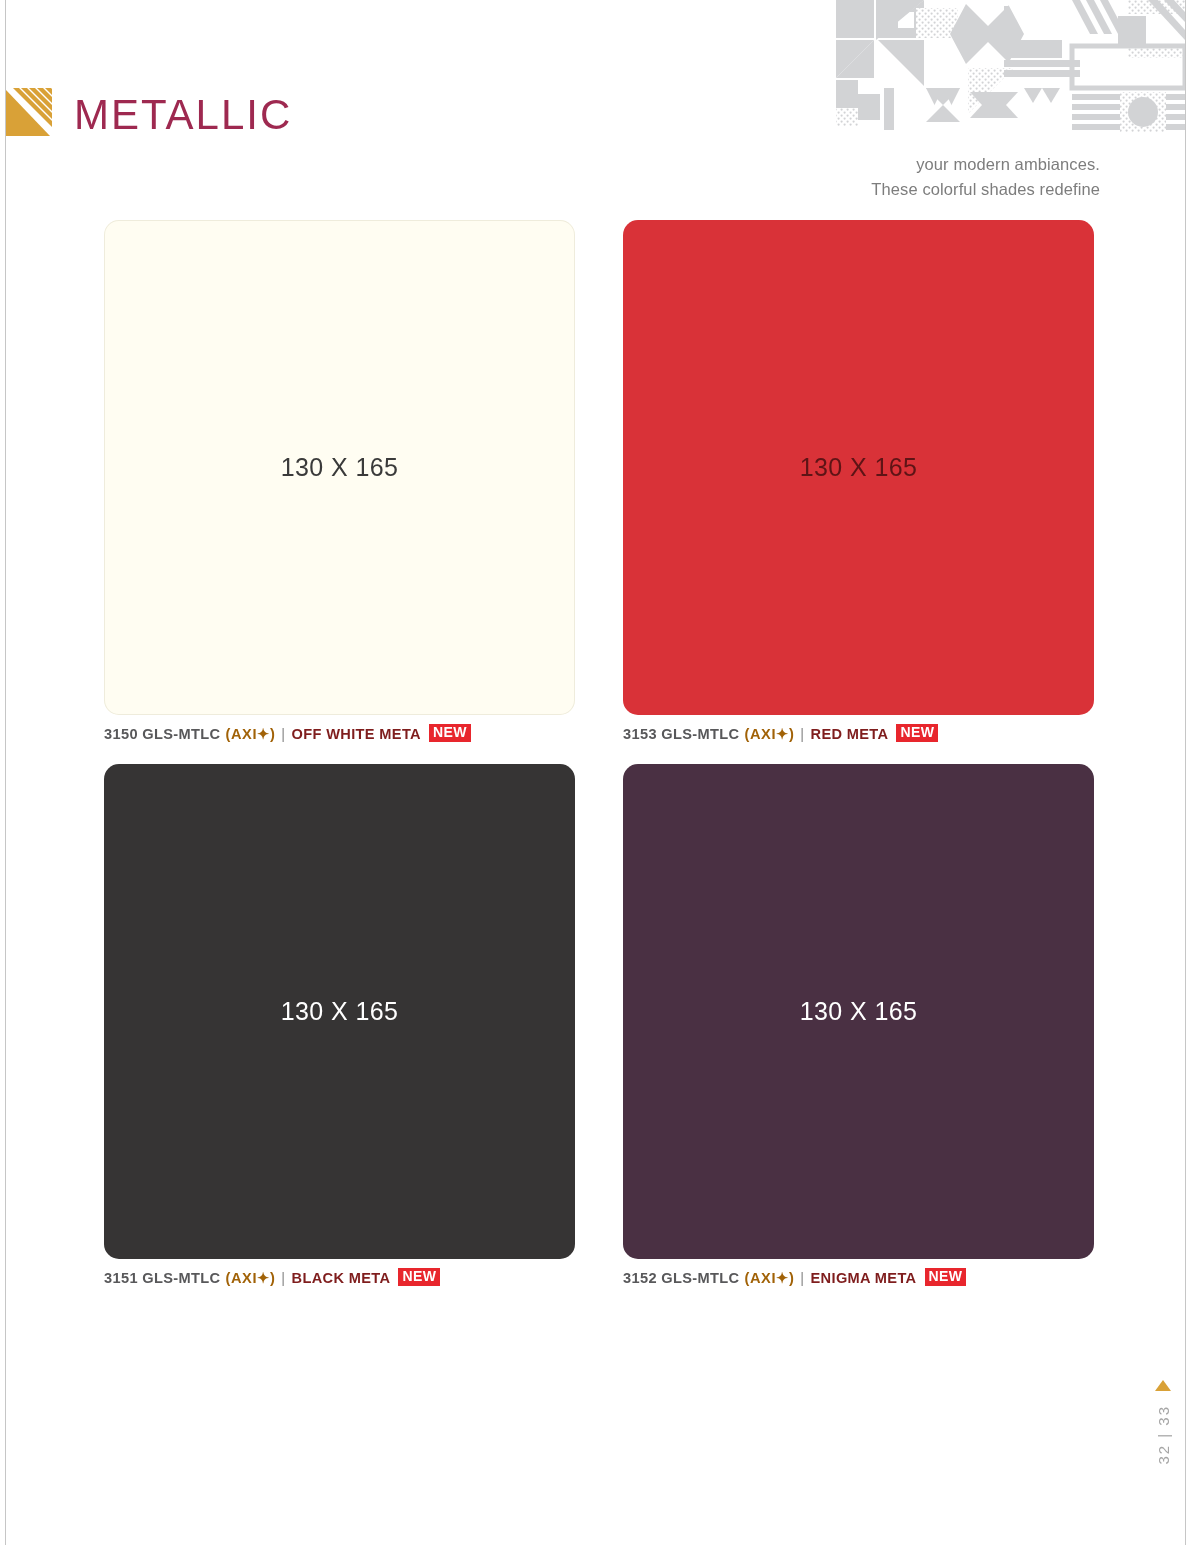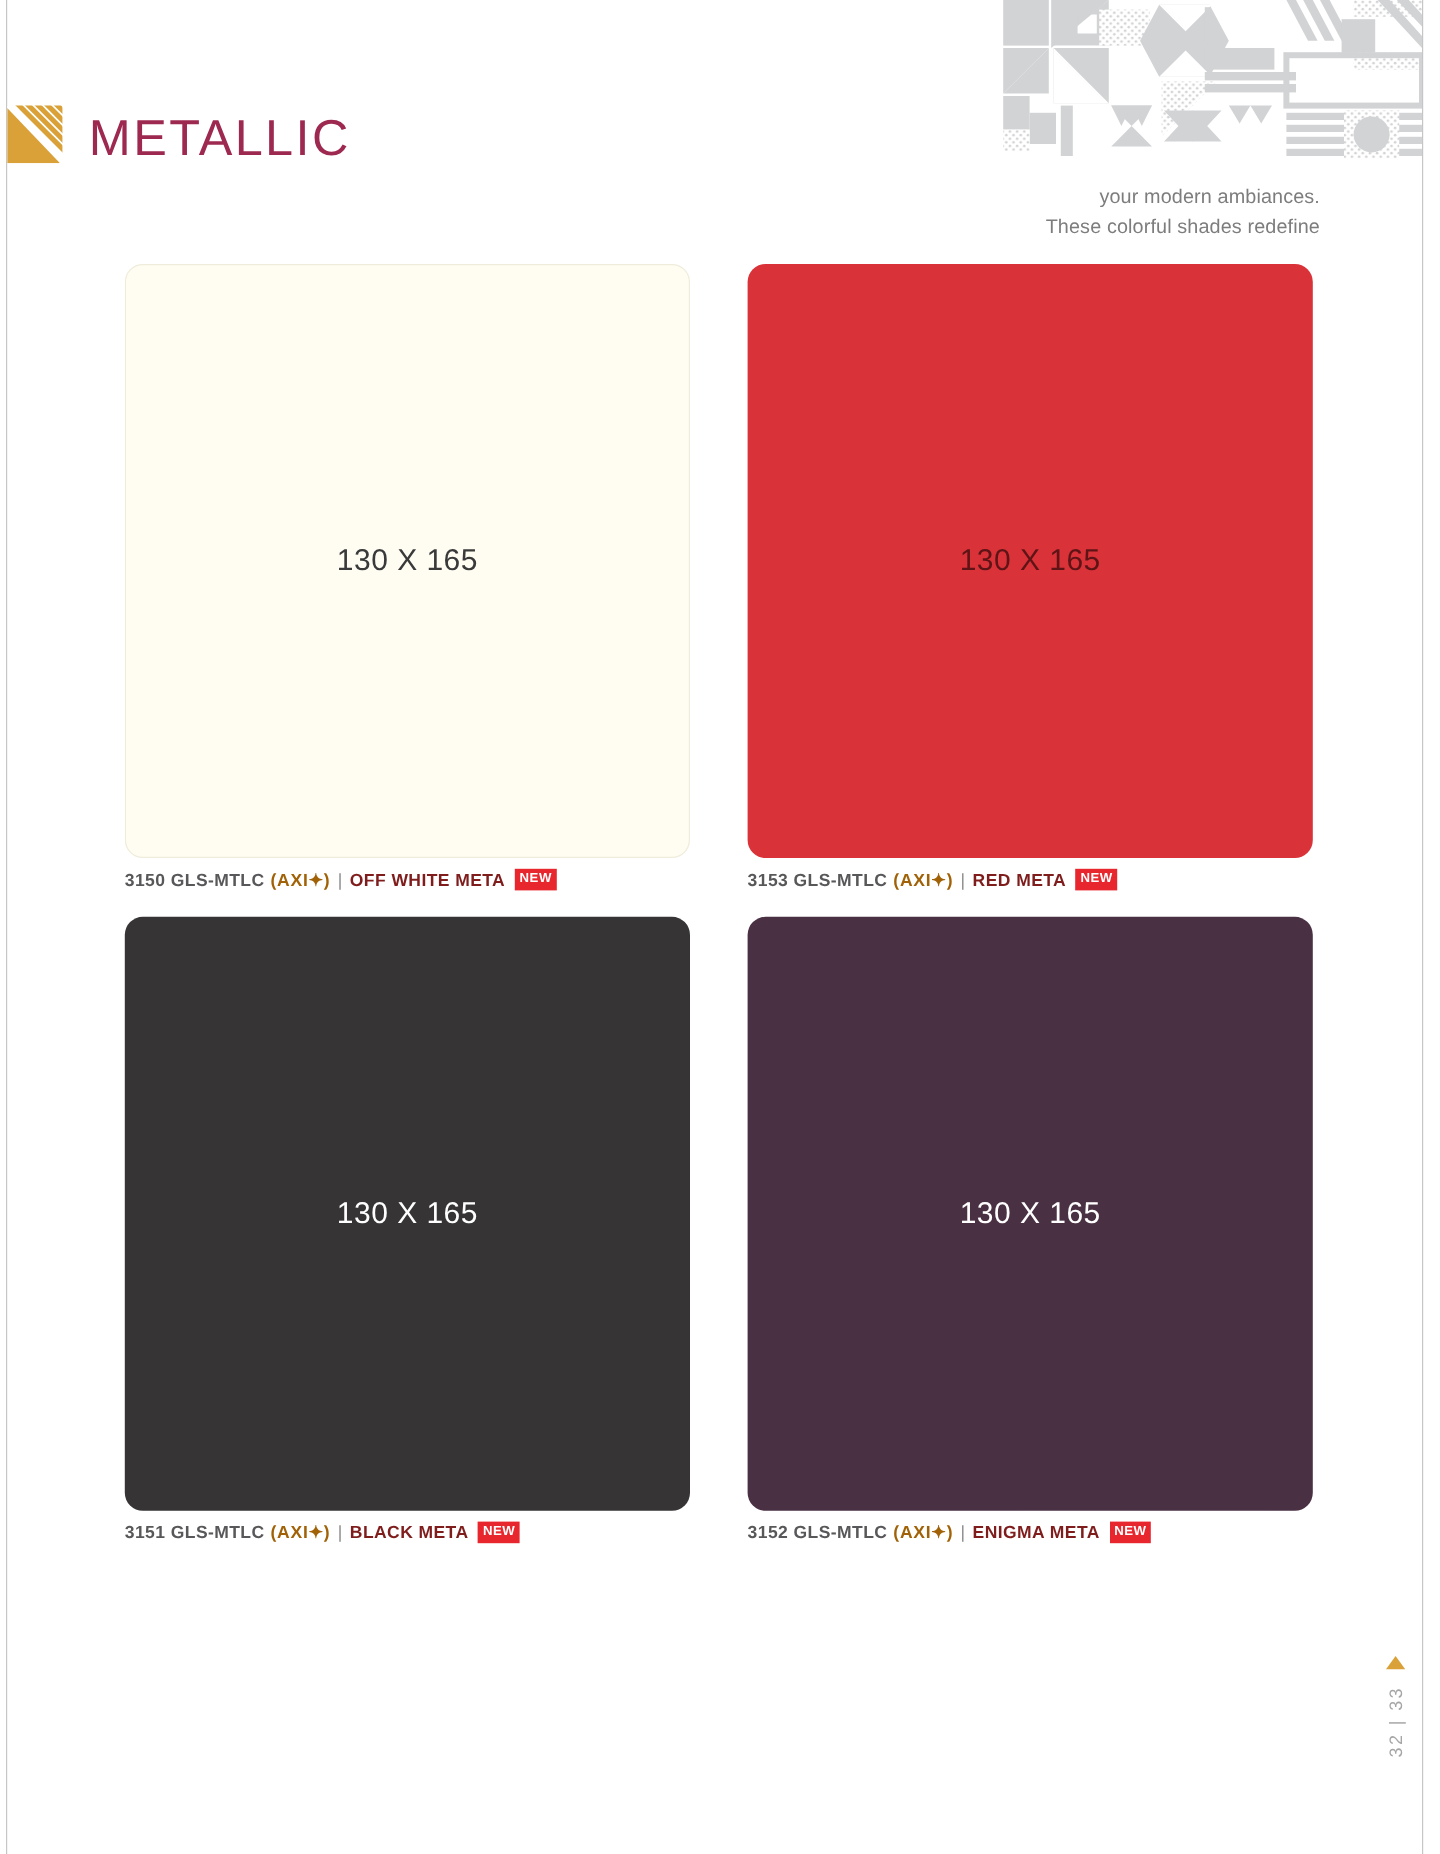--- a/index.html
+++ b/index.html
@@ -122,21 +122,21 @@
   .caption .sep {
     color: #8c8c8c;
     margin: 0 6px;
     font-weight: 400;
   }
   .caption .shade { color: #7f1d1d; }
   .caption .new-badge {
     margin-left: 8px;
     background: #e8262d;
     color: #ffffff;
-    font-size: 11px;
+    font-size: 14px;
     font-weight: bold;
     letter-spacing: 0.4px;
     padding: 1px 4px 2px 4px;
     line-height: 15px;
     display: inline-block;
   }
 
   
   .folio {
     position: absolute;

